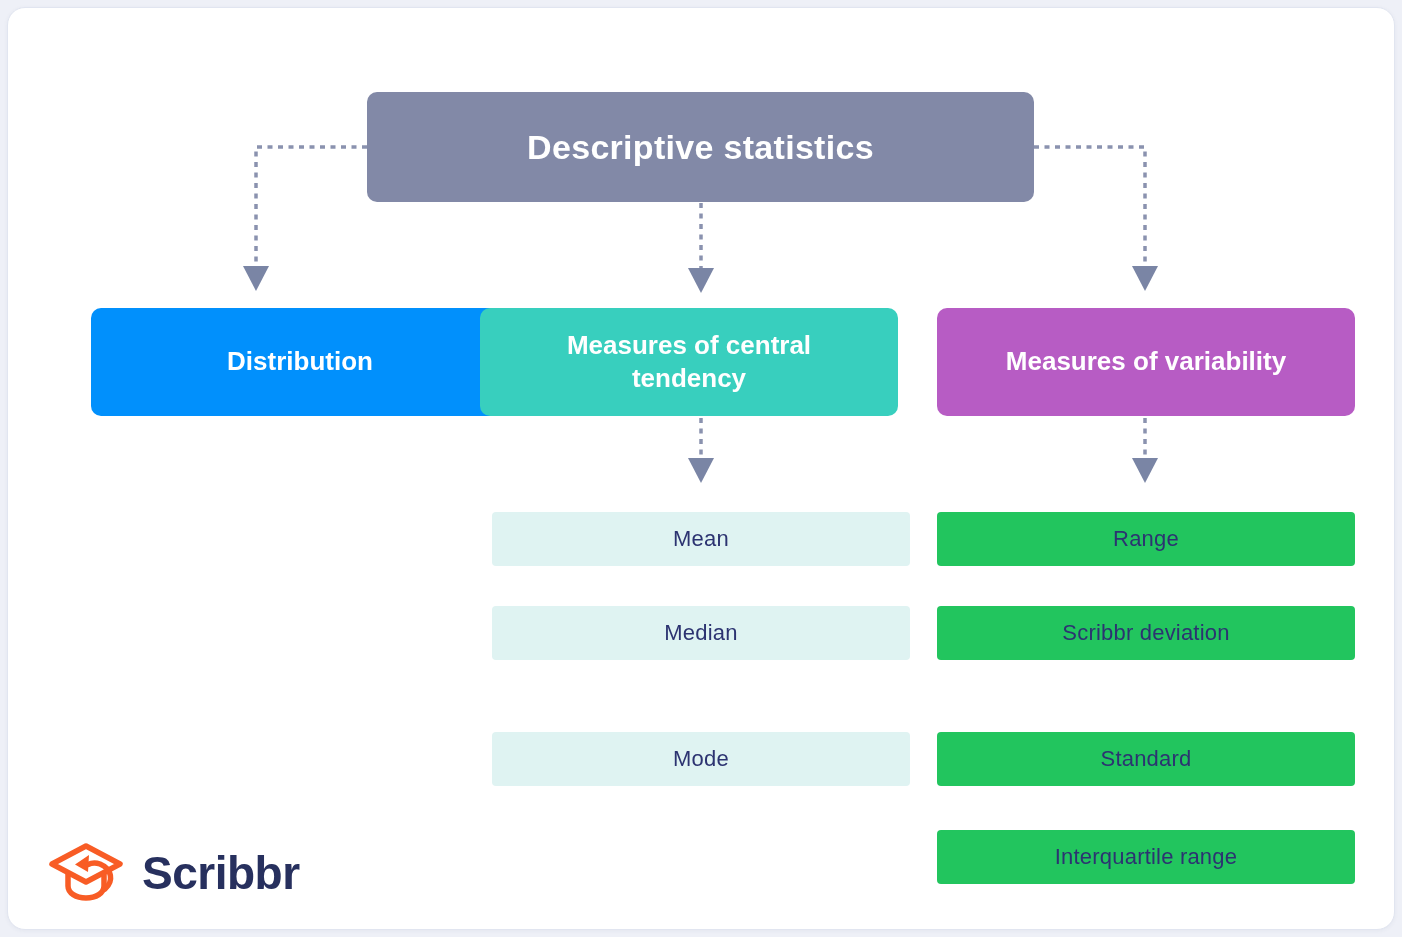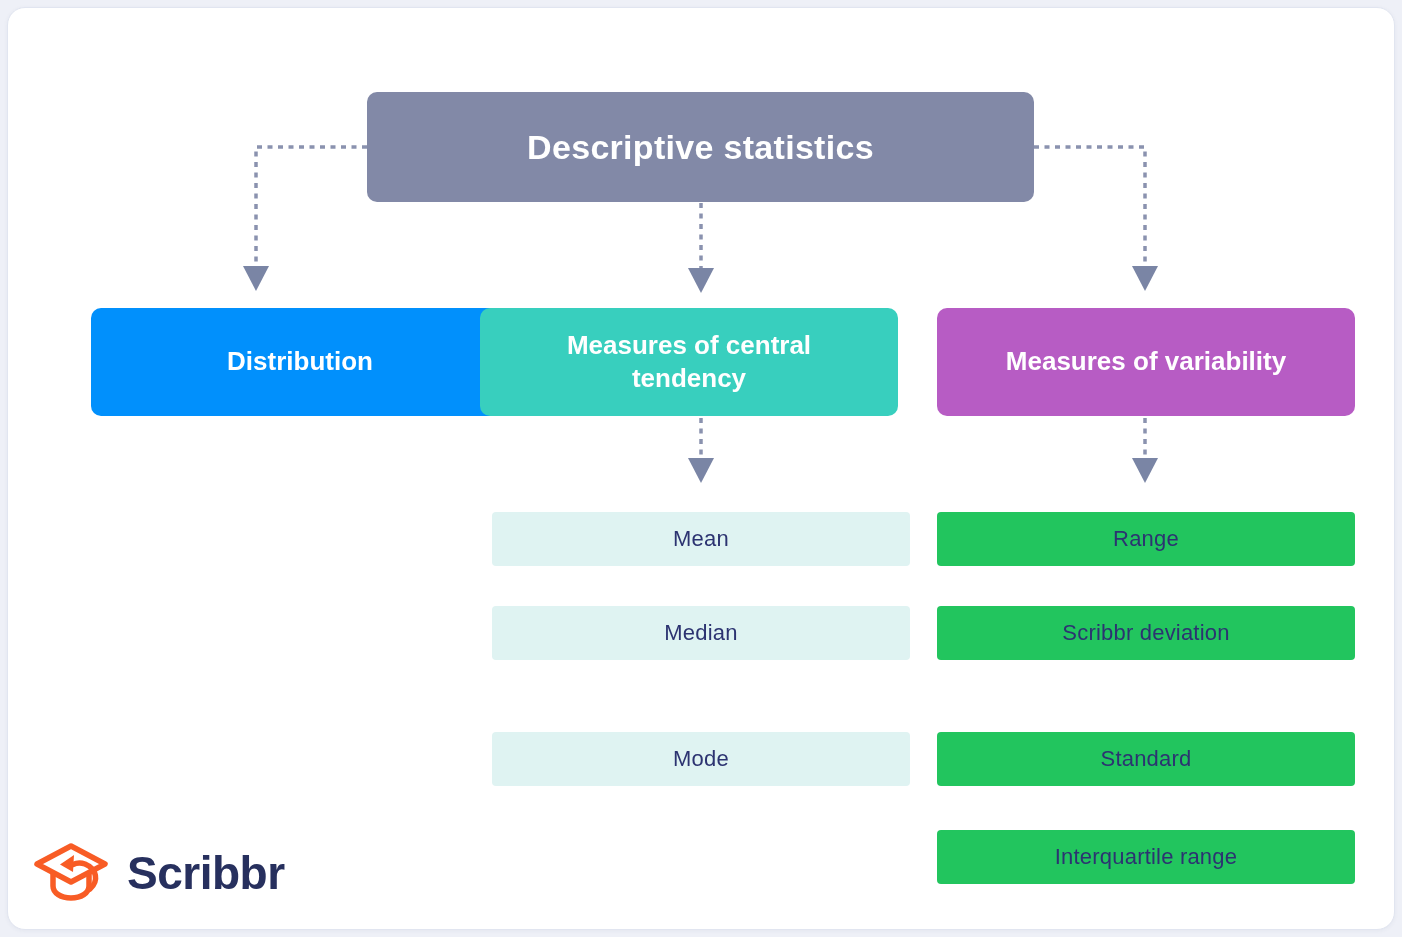--- a/index.html
+++ b/index.html
@@ -56,21 +56,21 @@
     color: #2C3371;
     font-size: 22px;
     font-weight: 500;
     letter-spacing: .2px;
   }
   .sub-teal { left: 492px; background: #DFF3F2; }
   .sub-pink { left: 937px; background: #22c55e; }
   .row0 { top: 512px; } .row1 { top: 606px; }
   .row2 { top: 700px; margin-top: 32px; } .row3 { top: 794px; margin-top: 36px; }
   .logo {
-    position: absolute; left: 31px; top: 838px;
+    position: absolute; left: 46px; top: 838px;
     display: flex; align-items: center; gap: 16px;
     height: 70px;
   }
   .logo-text {
     color: #27305E;
     font-size: 46px;
     font-weight: bold;
     letter-spacing: -0.5px;
   }
 </style>

